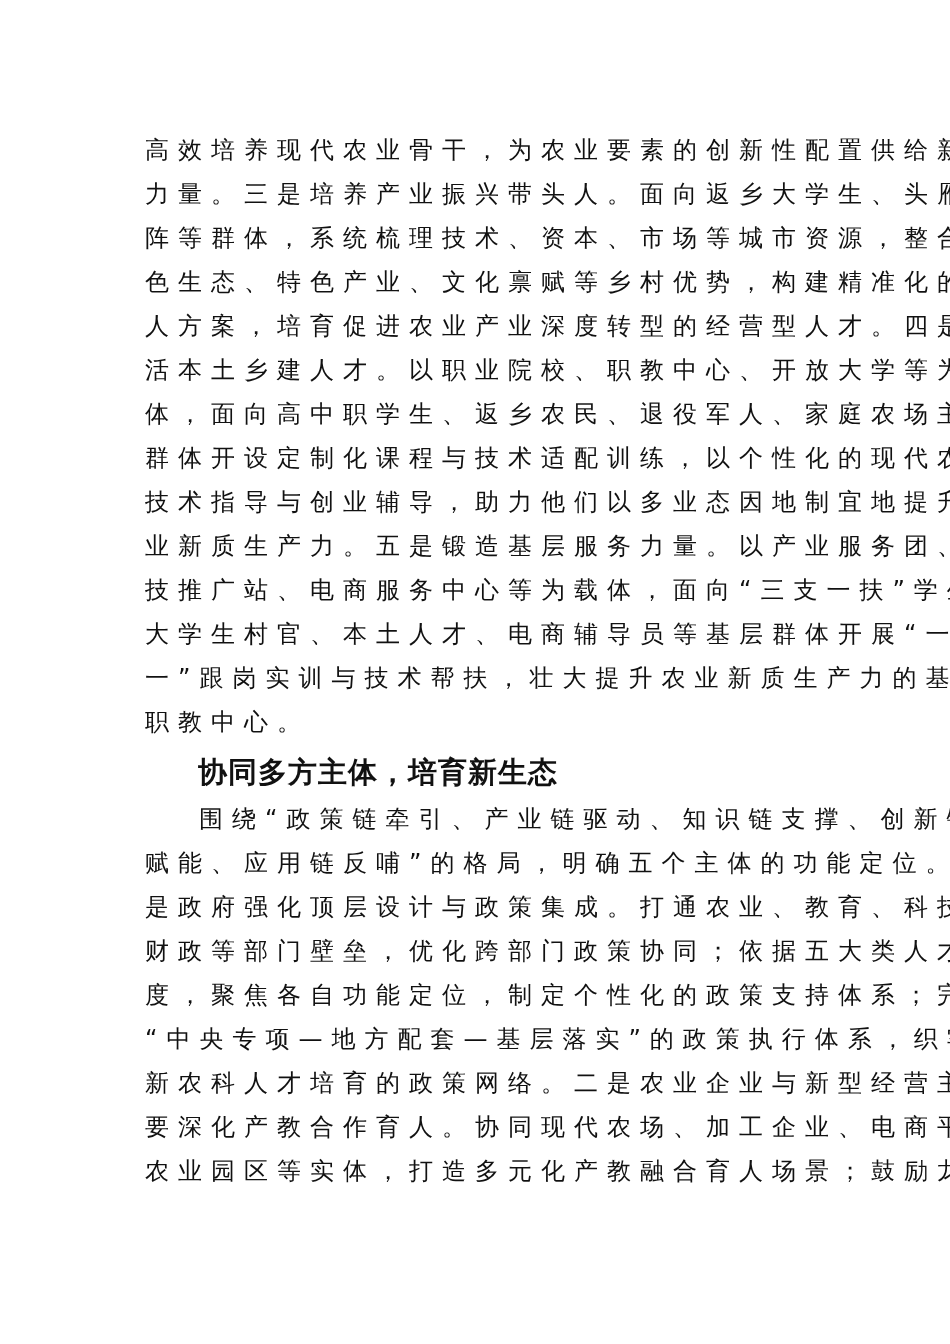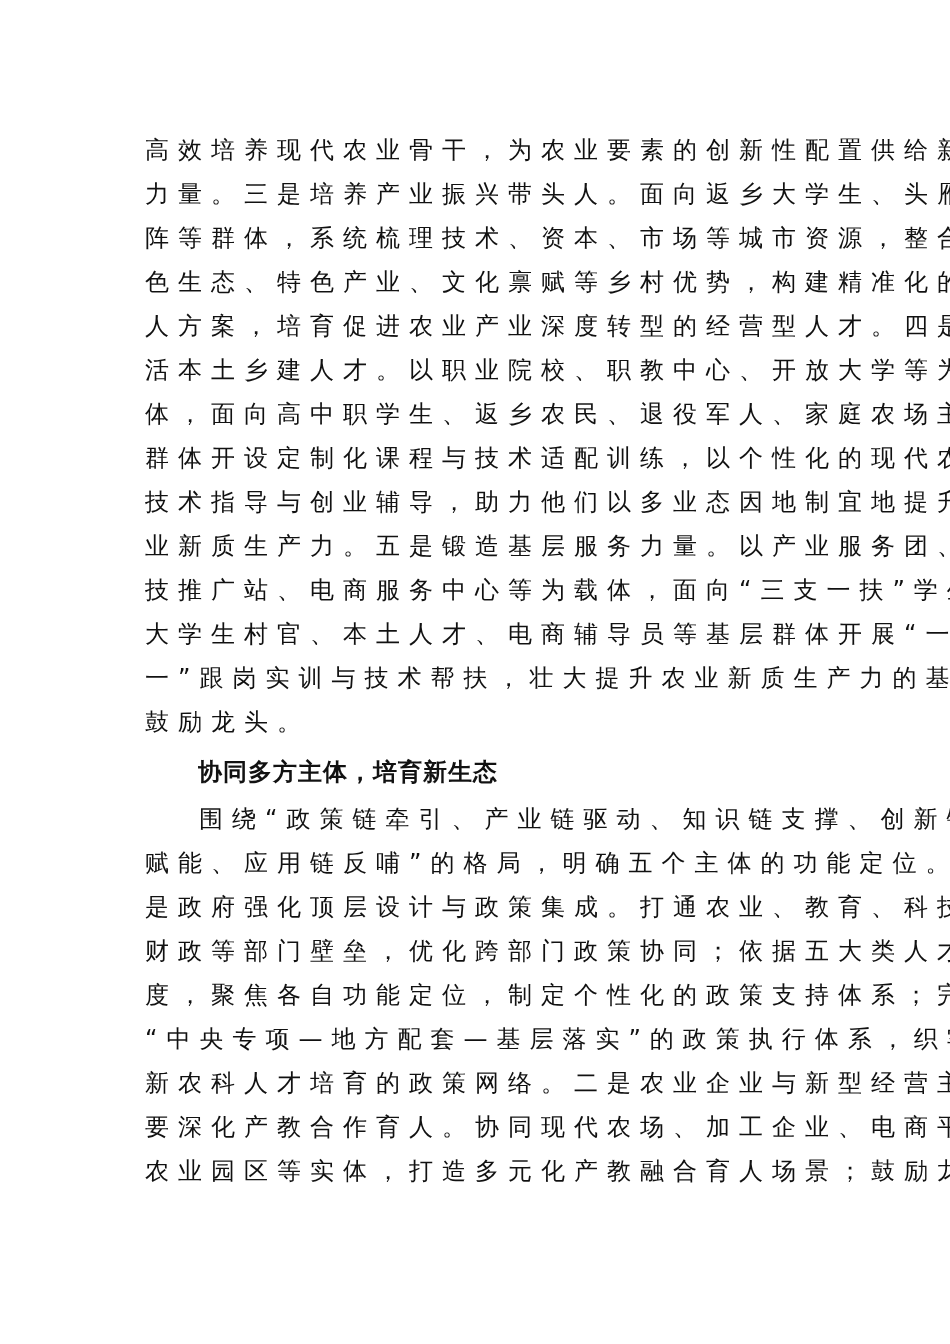--- a/index.html
+++ b/index.html
@@ -28,21 +28,21 @@
     letter-spacing: 9px;
     white-space: nowrap;
     overflow: visible;
   }
   .line.indent {
     padding-left: 54px;
   }
   .heading {
     height: 50px;
     line-height: 50px;
-    font-size: 24px;
+    font-size: 29px;
     font-weight: bold;
     letter-spacing: 1px;
     padding-left: 53px;
     white-space: nowrap;
     margin-top: 3px;
   }
 </style>
 </head>
 <body>
 
@@ -54,21 +54,21 @@
     <div class="line">色生态、特色产业、文化禀赋等乡村优势，构建精准化的育</div>
     <div class="line">人方案，培育促进农业产业深度转型的经营型人才。四是激</div>
     <div class="line">活本土乡建人才。以职业院校、职教中心、开放大学等为载</div>
     <div class="line">体，面向高中职学生、返乡农民、退役军人、家庭农场主等</div>
     <div class="line">群体开设定制化课程与技术适配训练，以个性化的现代农业</div>
     <div class="line">技术指导与创业辅导，助力他们以多业态因地制宜地提升农</div>
     <div class="line">业新质生产力。五是锻造基层服务力量。以产业服务团、农</div>
     <div class="line">技推广站、电商服务中心等为载体，面向“三支一扶”学生</div>
     <div class="line">大学生村官、本土人才、电商辅导员等基层群体开展“一对</div>
     <div class="line">一”跟岗实训与技术帮扶，壮大提升农业新质生产力的基层</div>
-    <div class="line">鼓励龙头。</div>
+    <div class="line">职教中心。</div>
   </div>
 
   <div class="heading">协同多方主体，培育新生态</div>
 
   <div class="paragraph">
     <div class="line indent">围绕“政策链牵引、产业链驱动、知识链支撑、创新链</div>
     <div class="line">赋能、应用链反哺”的格局，明确五个主体的功能定位。一</div>
     <div class="line">是政府强化顶层设计与政策集成。打通农业、教育、科技、</div>
     <div class="line">财政等部门壁垒，优化跨部门政策协同；依据五大类人才梯</div>
     <div class="line">度，聚焦各自功能定位，制定个性化的政策支持体系；完善</div>

